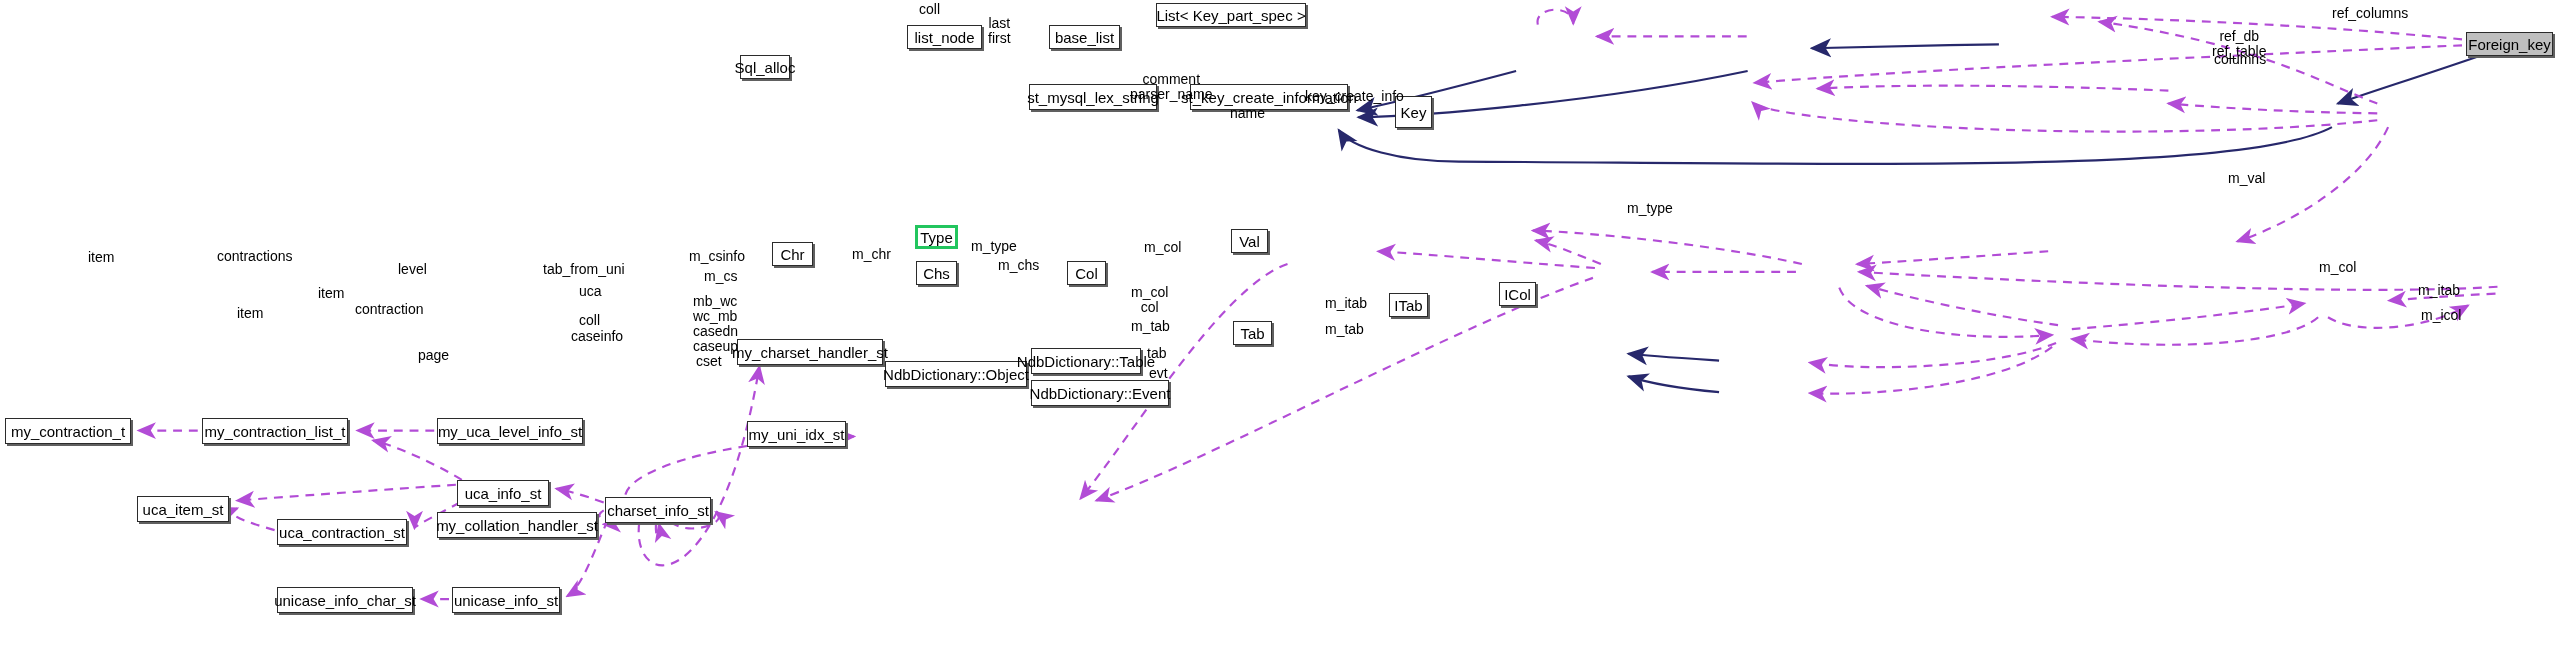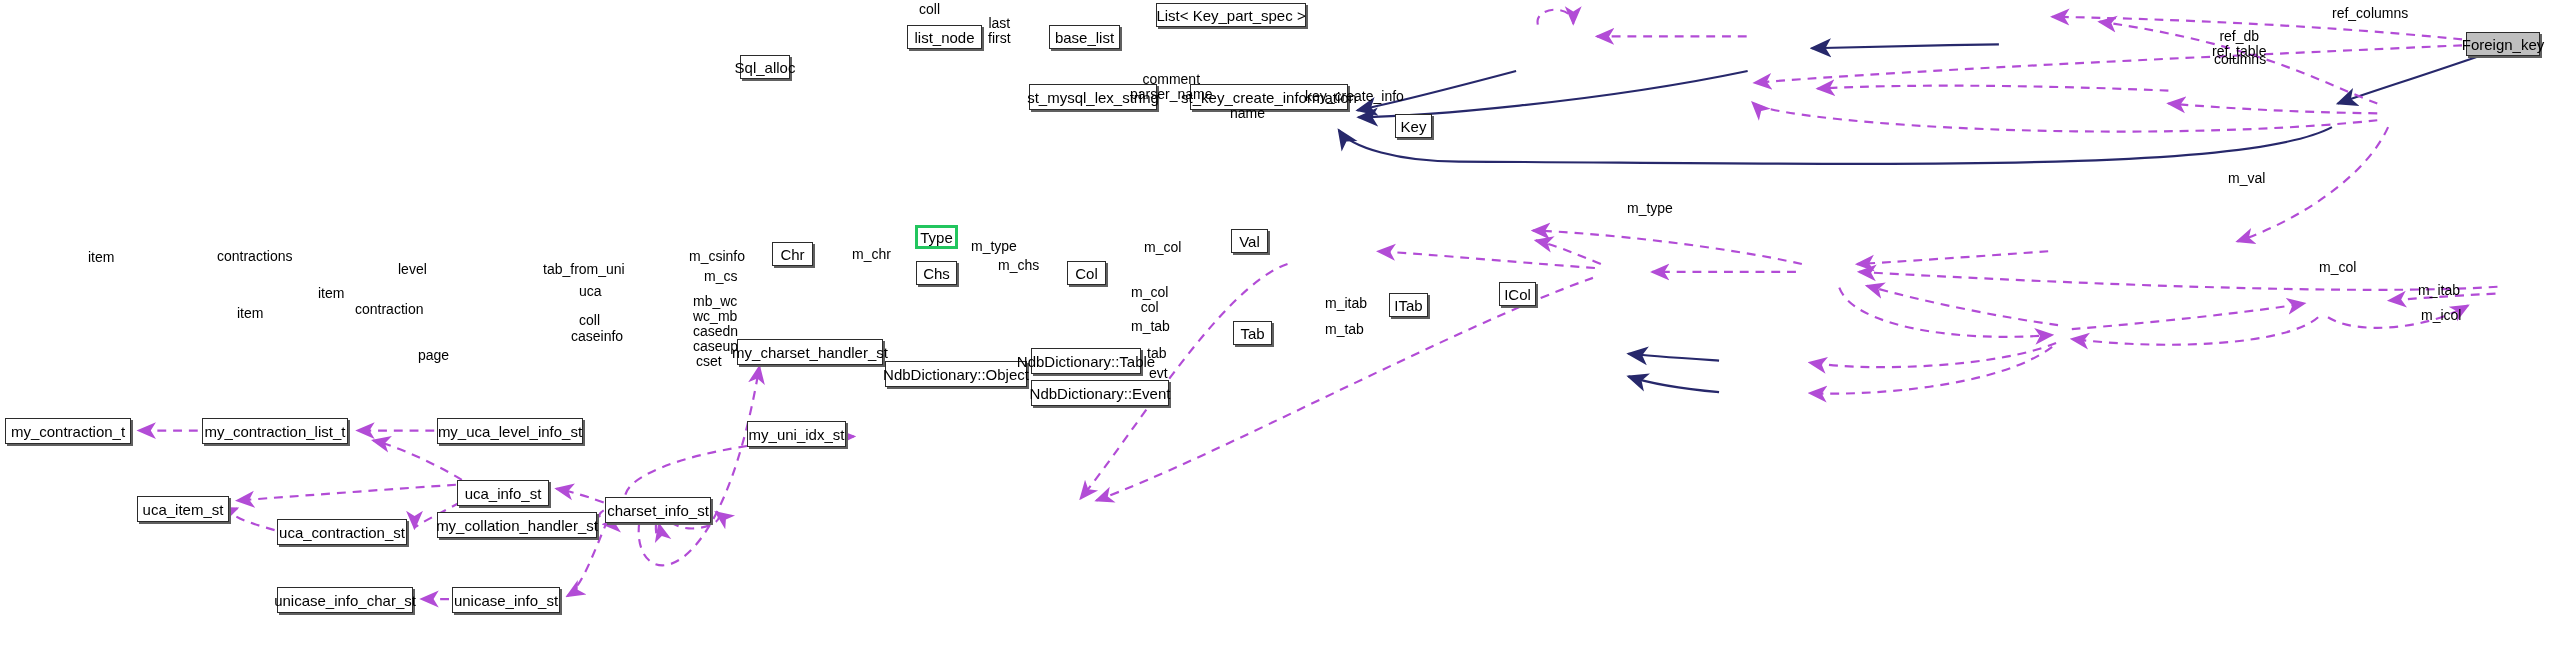--- a/index.html
+++ b/index.html
@@ -252,24 +252,24 @@
     </div>
   <div class="node shadow" style="left:1156px;top:3px;width:150px;height:24px">
       <span>List&lt; Key_part_spec &gt;</span>
     </div>
   <div class="node shadow" style="left:1029px;top:84px;width:128px;height:26px">
       <span>st_mysql_lex_string</span>
     </div>
   <div class="node shadow" style="left:1190px;top:84px;width:158px;height:26px">
       <span>st_key_create_information</span>
     </div>
-  <div class="node shadow" style="left:1395px;top:114px;width:37px;height:24px">
+  <div class="node shadow" style="left:1395px;top:96px;width:37px;height:32px">
       <span>Key</span>
     </div>
-  <div class="node focus" style="left:2466px;top:32px;width:74px;height:24px">
+  <div class="node focus" style="left:2466px;top:32px;width:87px;height:24px">
       <span>Foreign_key</span>
     </div>
 
   <div class="edge-label" style="left:919px;top:2px">coll</div>
   <div class="edge-label" style="left:988px;top:16px;white-space:pre">last
 first</div>
   <div class="edge-label" style="left:2332px;top:6px">ref_columns</div>
   <div class="edge-label" style="left:2212px;top:29px;white-space:pre">ref_db
 ref_table</div>
   <div class="edge-label" style="left:2214px;top:52px">columns</div>

